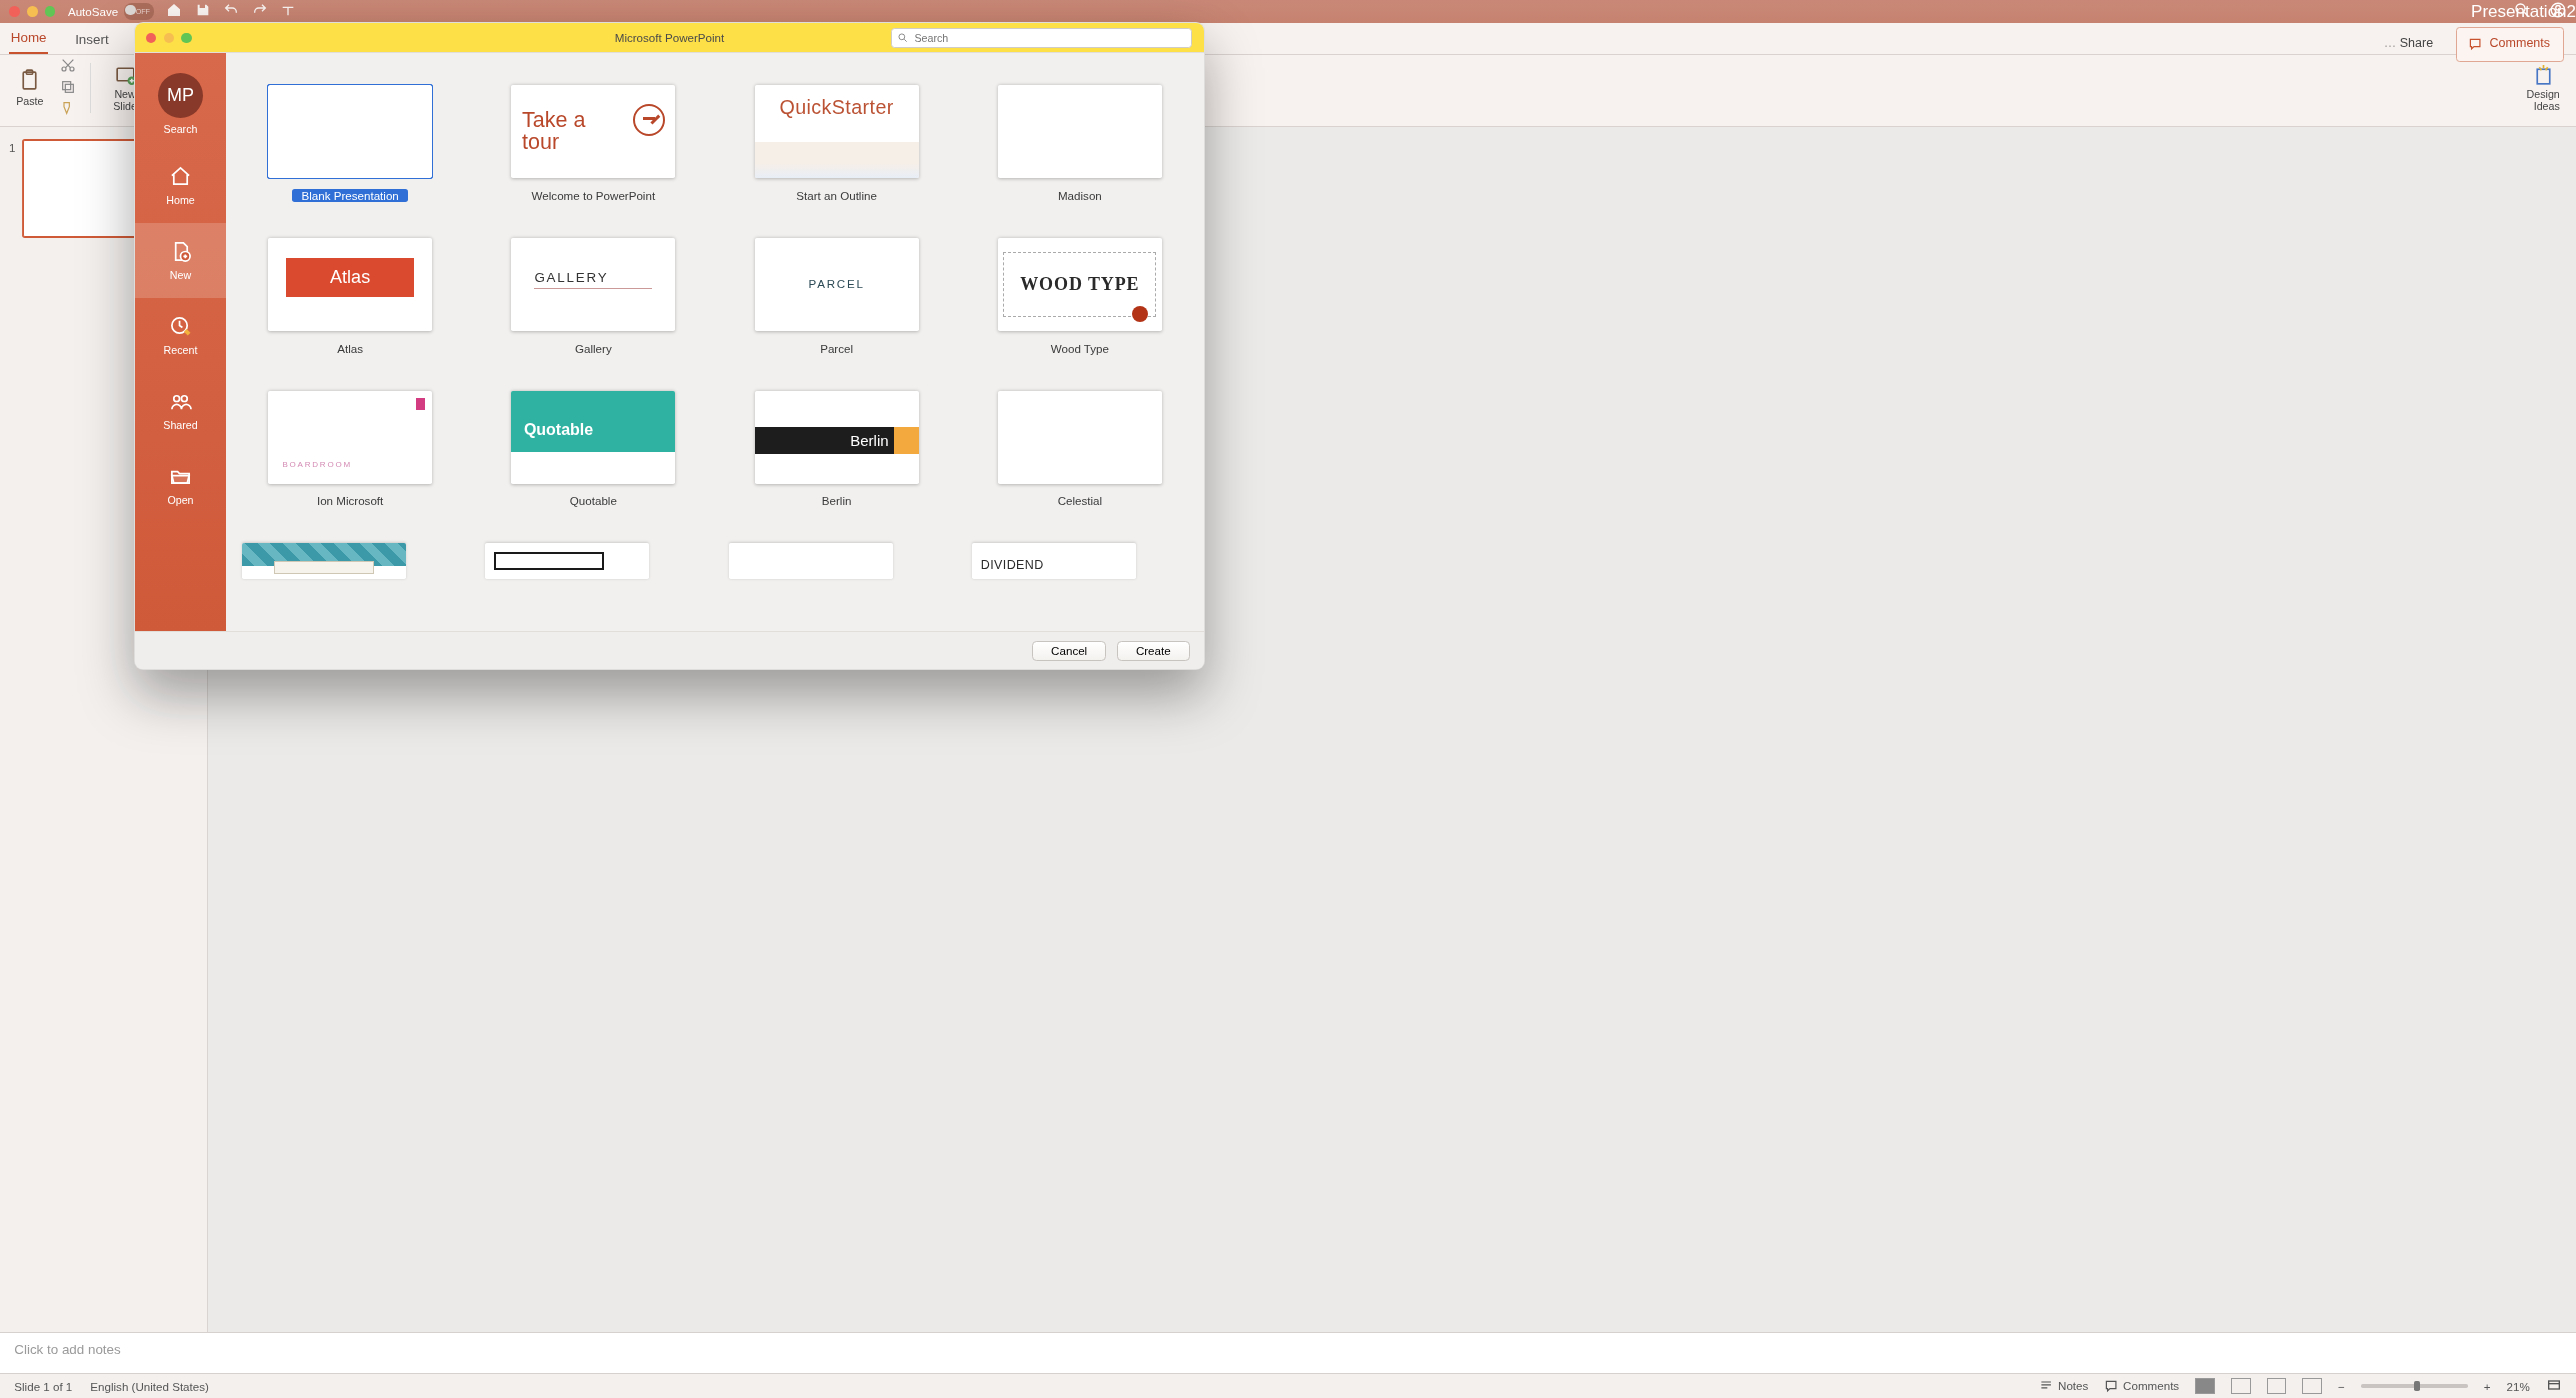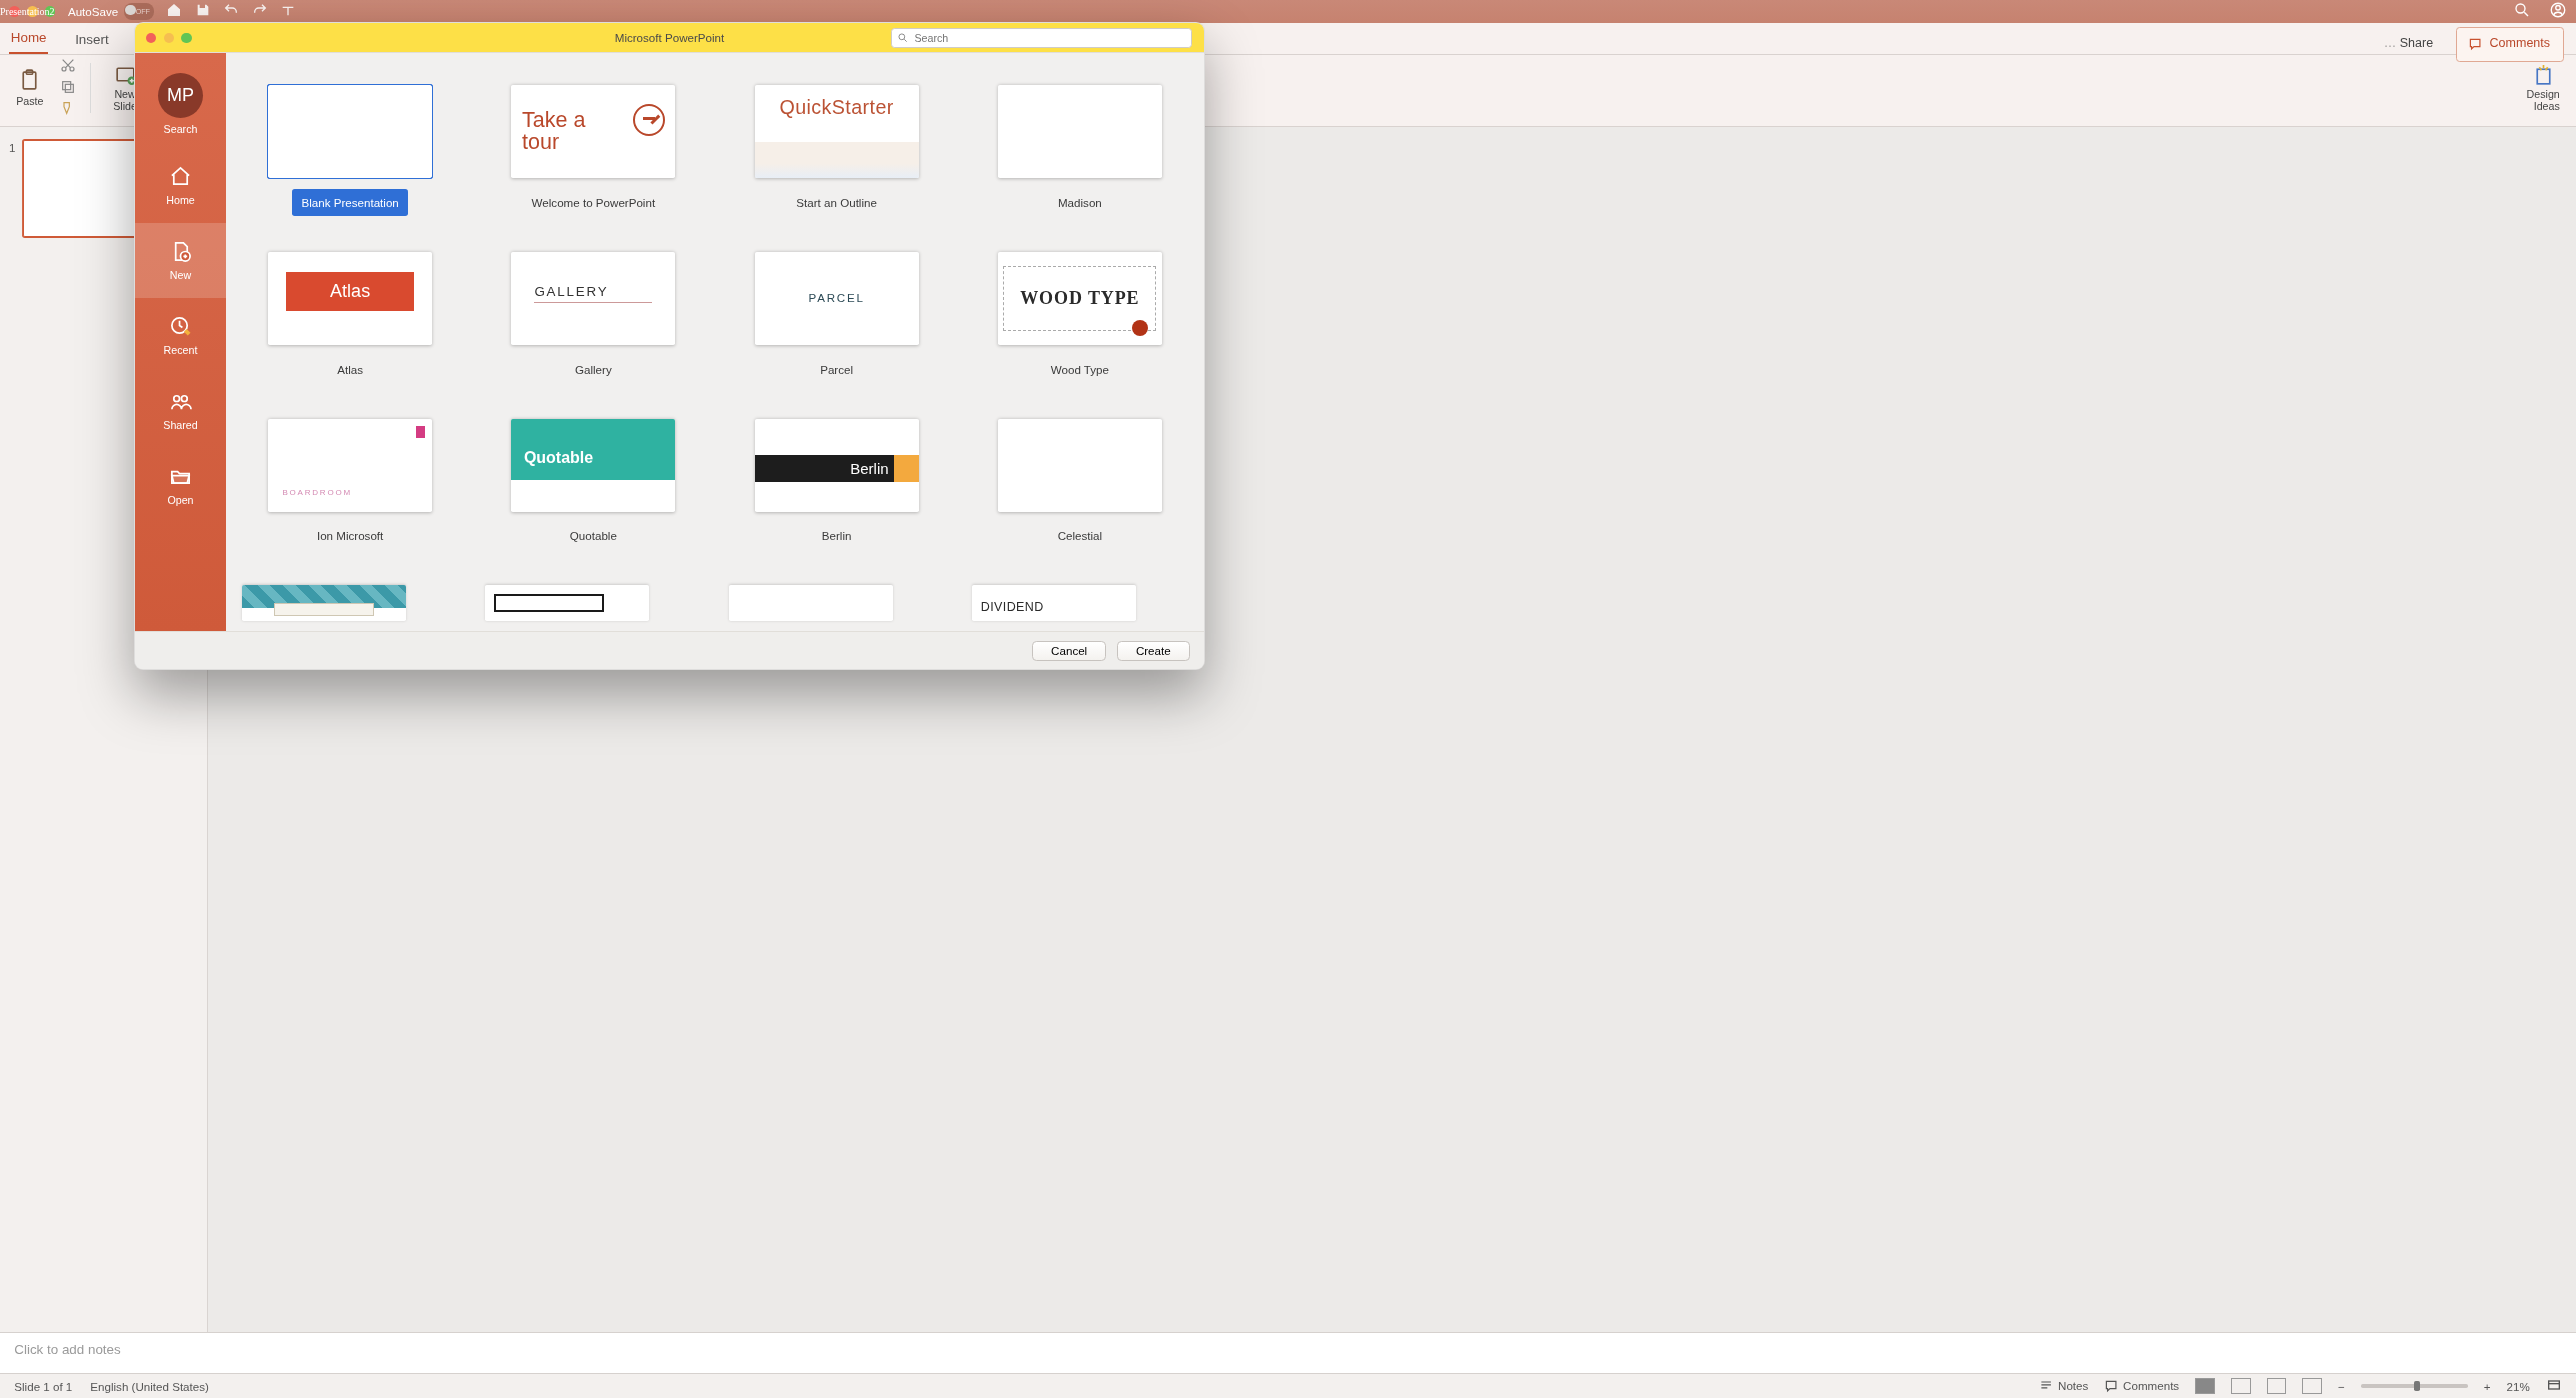--- a/index.html
+++ b/index.html
@@ -6,21 +6,21 @@
   html,body { width:2576px; height:1399px; overflow:hidden; background:#e8e8e8; }
   body { transform:scale(0.5); transform-origin:top left; width:5152px; height:2798px; } 
   @supports (zoom:1){ body{ transform:none; width:2576px; height:1399px; } }
 
   
   .app { position:absolute; inset:0; display:flex; flex-direction:column; }
   .mac-titlebar { height:23px; background:linear-gradient(#c98877,#c6826f); display:flex; align-items:center; padding:0 9px; position:relative; }
   .traffic { display:flex; gap:7.2px; }
   .tl{ width:10.7px; height:10.7px; border-radius:50%; }
   .tl.r{background:#f2605a}.tl.y{background:#f6be50}.tl.g{background:#61c555}
-  .titlebar-mid{ position:absolute; left:0; right:0; text-align:left; color:#fff; font-size:10px; pointer-events:none;font-family:Liberation Serif, serif;}
+  .titlebar-mid{ position:absolute; left:0; right:0; text-align:right; color:#fff; font-size:17px; pointer-events:none;}
   .autosave{ margin-left:12.5px; color:#fff; font-size:11.6px; display:flex; align-items:center; gap:5.4px;}
   .toggle{ width:30px; height:17px; background:#ab6c5b; border-radius:8px; position:relative; font-size:7.2px; color:#e7cfc8; display:flex; align-items:center; justify-content:flex-end; padding:0 3.6px;}
   .toggle::before{content:""; position:absolute; left:1.8px; top:1.8px; width:10.7px; height:10.7px; background:#dcd7d4; border-radius:50%;}
   .qat{ margin-left:12.5px; display:flex; gap:12.5px; color:#fff; }
   .qat svg{ width:16px; height:16px; fill:#fff; opacity:.9;}
   .titlebar-right{ margin-left:auto; display:flex; gap:18px; color:#fff;}
   .titlebar-right svg{width:18px;height:18px;stroke:#fff;fill:none;stroke-width:1.8}
 
   .ribbon-tabs{ height:32px; background:#f7f1ef; display:flex; align-items:flex-end; padding:0 9px; gap:25px; font-size:13.4px; color:#555; border-bottom:0.9px solid #d9d2cf; position:relative;}
   .ribbon-tabs span{ padding:3.6px 1.8px 7.2px;}
@@ -57,21 +57,21 @@
   .avatar{ width:45px; height:45px; border-radius:50%; background:#893929; color:#fff; display:flex; align-items:center; justify-content:center; font-size:18px; font-weight:500; margin:19.7px auto 5.4px;}
   .side-name{text-align:center; font-size:10.7px; margin-bottom:12.5px;}
   .side-item{ height:75px; display:flex; flex-direction:column; align-items:center; justify-content:center; gap:5.4px; cursor:pointer;}
   .side-item.newbtn{ background:rgba(255,255,255,.18);}
   .side-item svg{width:23px;height:23px;stroke:#fff;fill:none;stroke-width:1.8}
   .gallery{ flex:1; overflow:auto; padding:32px 16px 18px 16px;}
   .grid{ display:grid; grid-template-columns:repeat(4,1fr); gap:36px 27px; }
   .tpl{ display:flex; flex-direction:column; align-items:center; gap:10.7px; cursor:pointer;}
   .tpl .thumbimg{ width:164px; height:93px; border-radius:1.8px; box-shadow:0 0.9px 3.6px rgba(0,0,0,.25); background:#fff; position:relative; overflow:hidden;}
   .tpl.selected .thumbimg{ outline:1.8px solid #2f6fd6; outline-offset:0.9px; box-shadow:0 0 0 0.9px #2f6fd6; }
-  .tpl .lbl{ font-size:11.6px; color:#3a3a3a; padding:7px 9px; border-radius:2.7px;}
+  .tpl .lbl{ font-size:11.6px; color:#3a3a3a; padding:0 9px; border-radius:2.7px;}
   .tpl.selected .lbl{ background:#2f6fd6; color:#fff;}
   .dlg-foot{ height:38px; background:#efeeec; border-top:0.9px solid #e1ded9; display:flex; align-items:center; justify-content:flex-end; gap:10.7px; padding:0 14.3px;}
   .dlg-foot button{ font-size:11.6px; padding:2.7px 18px; border-radius:4.5px; border:0.9px solid #c7c3bf; background:linear-gradient(#fff,#f4f2ef); cursor:pointer;}
 
   
   .art-tour{background:#fff;display:flex;align-items:center;padding:0 10.7px;gap:7.2px}
   .art-tour .t{color:#b9482b;font-size:21.5px;line-height:1;font-weight:400}
   .art-tour .c{width:32px;height:32px;border:2.7px solid #b9482b;border-radius:50%;position:relative;margin-left:auto;margin-bottom:23px}
   .art-tour .c::after{content:"";position:absolute;left:8px;top:10.7px;width:12.5px;height:2.7px;background:#b9482b}
   .art-tour .c::before{content:"";position:absolute;right:6.3px;top:7.2px;width:2.7px;height:10.7px;background:#b9482b;transform:rotate(45deg)}

